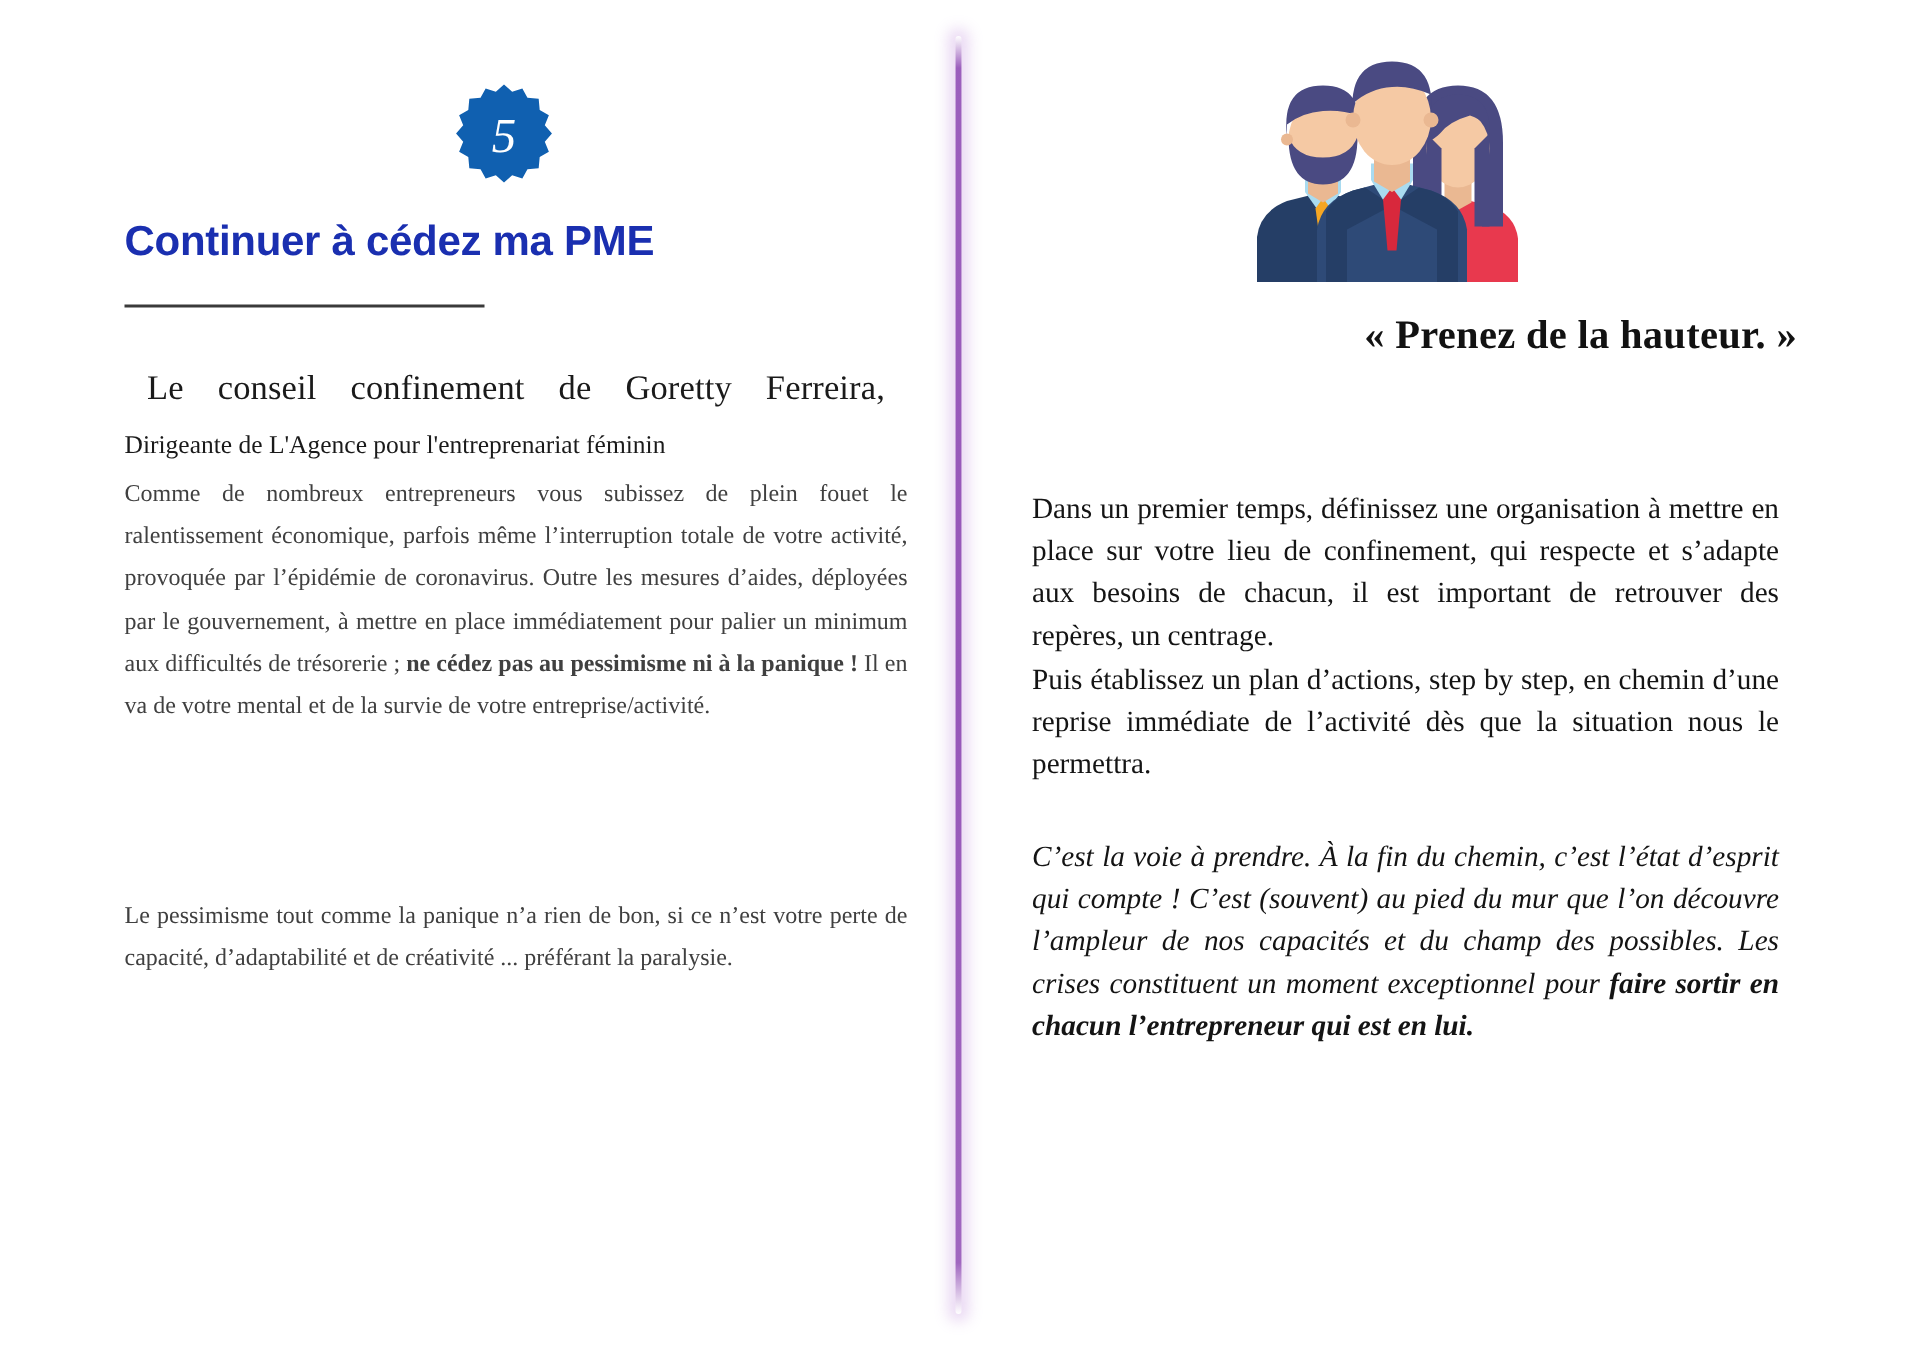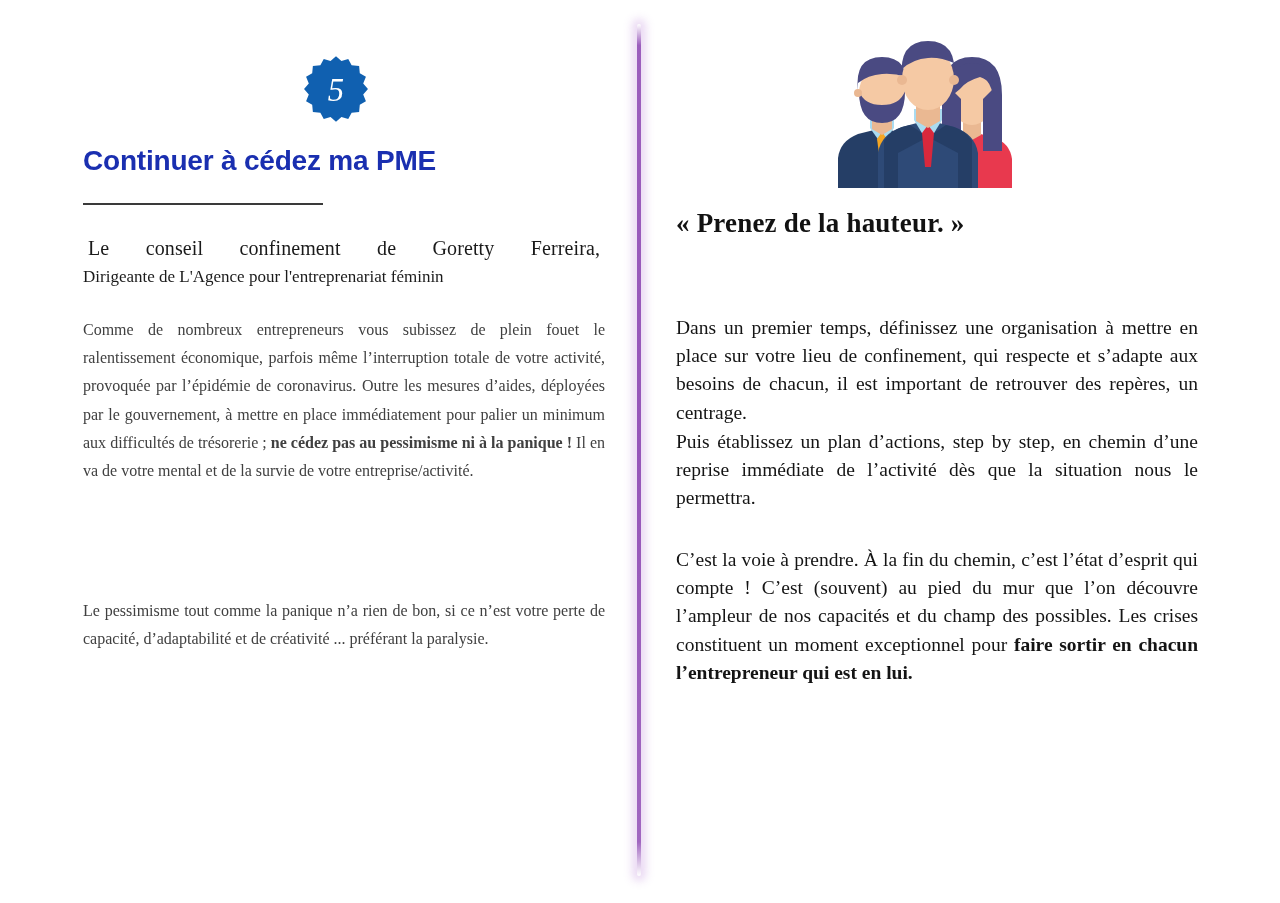--- a/index.html
+++ b/index.html
@@ -73,22 +73,22 @@
   }
 
   
   .byline {
     position: absolute;
     left: 83px;
     top: 231px;
     width: 522px;
   }
   .byline .line1 {
-    margin: 5px;
-    font-size: 20px;
+    margin: 15px;
+    font-size: 23px;
     line-height: 25px;
     text-align: justify;
     text-align-last: justify;
     letter-spacing: 0.1px;
     color: #1a1a1a;
   }
   .byline .line2 {
     margin: 3px 0 0 0;
     font-size: 17px;
     line-height: 22px;
@@ -113,35 +113,35 @@
 
   .rbody {
     position: absolute;
     left: 676px;
     width: 522px;
     font-size: 19.5px;
     line-height: 28.2px;
     color: #141414;
     text-align: justify;
   }
-  .rbody p { margin: 0; }
+  .rbody p { margin: 12px; }
   #r-para-1 { top: 314px; }
   #r-para-2 { top: 428px; }
-  #r-para-3 { top: 546px; }
+  #r-para-3 { top: 546px; font-style: italic; }
 
   b, strong { font-weight: bold; }
 
   
   .quote {
     position: absolute;
     left: 676px;
     top: 208px;
     width: 522px;
     margin: 0;
-    text-align: left;
+    text-align: right;
     font-size: 27px;
     font-weight: bold;
     letter-spacing: 0.2px;
     color: #121212;
   }
 
   
   .people {
     position: absolute;
     left: 820px;

